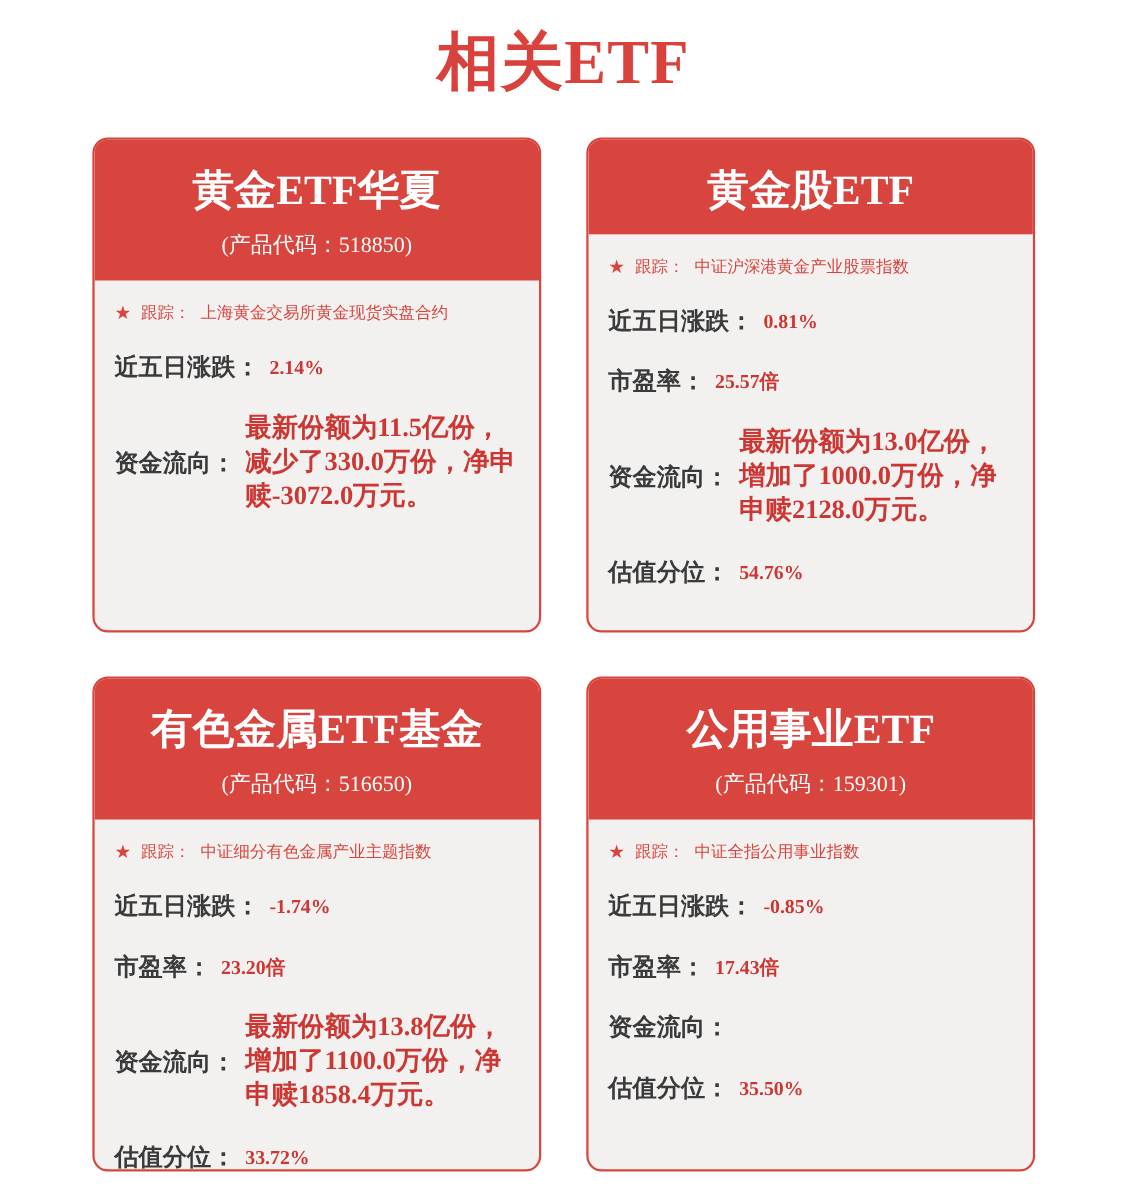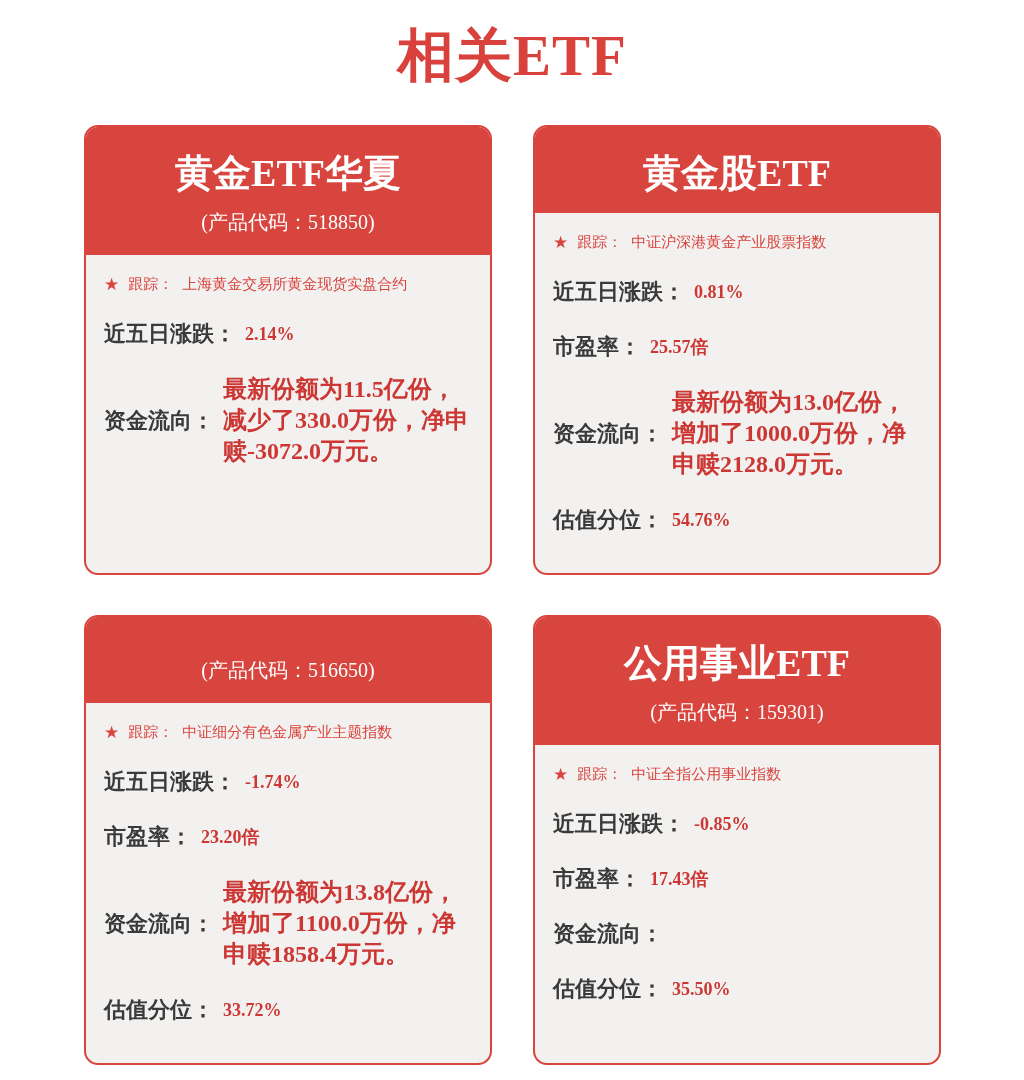--- a/index.html
+++ b/index.html
@@ -154,20 +154,21 @@
       </div>
       <div class="metric">
         <span class="m-label">估值分位：</span>
         <span class="m-value">54.76%</span>
       </div>
     </div>
   </div>
 
   <div class="card">
     <div class="card-header">
+      <div class="card-title">有色金属ETF基金</div>
       <div class="card-code">(产品代码：516650)</div>
     </div>
     <div class="card-body">
       <div class="track-line">
         <span class="star-icon">★</span>
         <span class="track-label">跟踪：</span>
         <span class="track-value">中证细分有色金属产业主题指数</span>
       </div>
       <div class="metric">
         <span class="m-label">近五日涨跌：</span>

